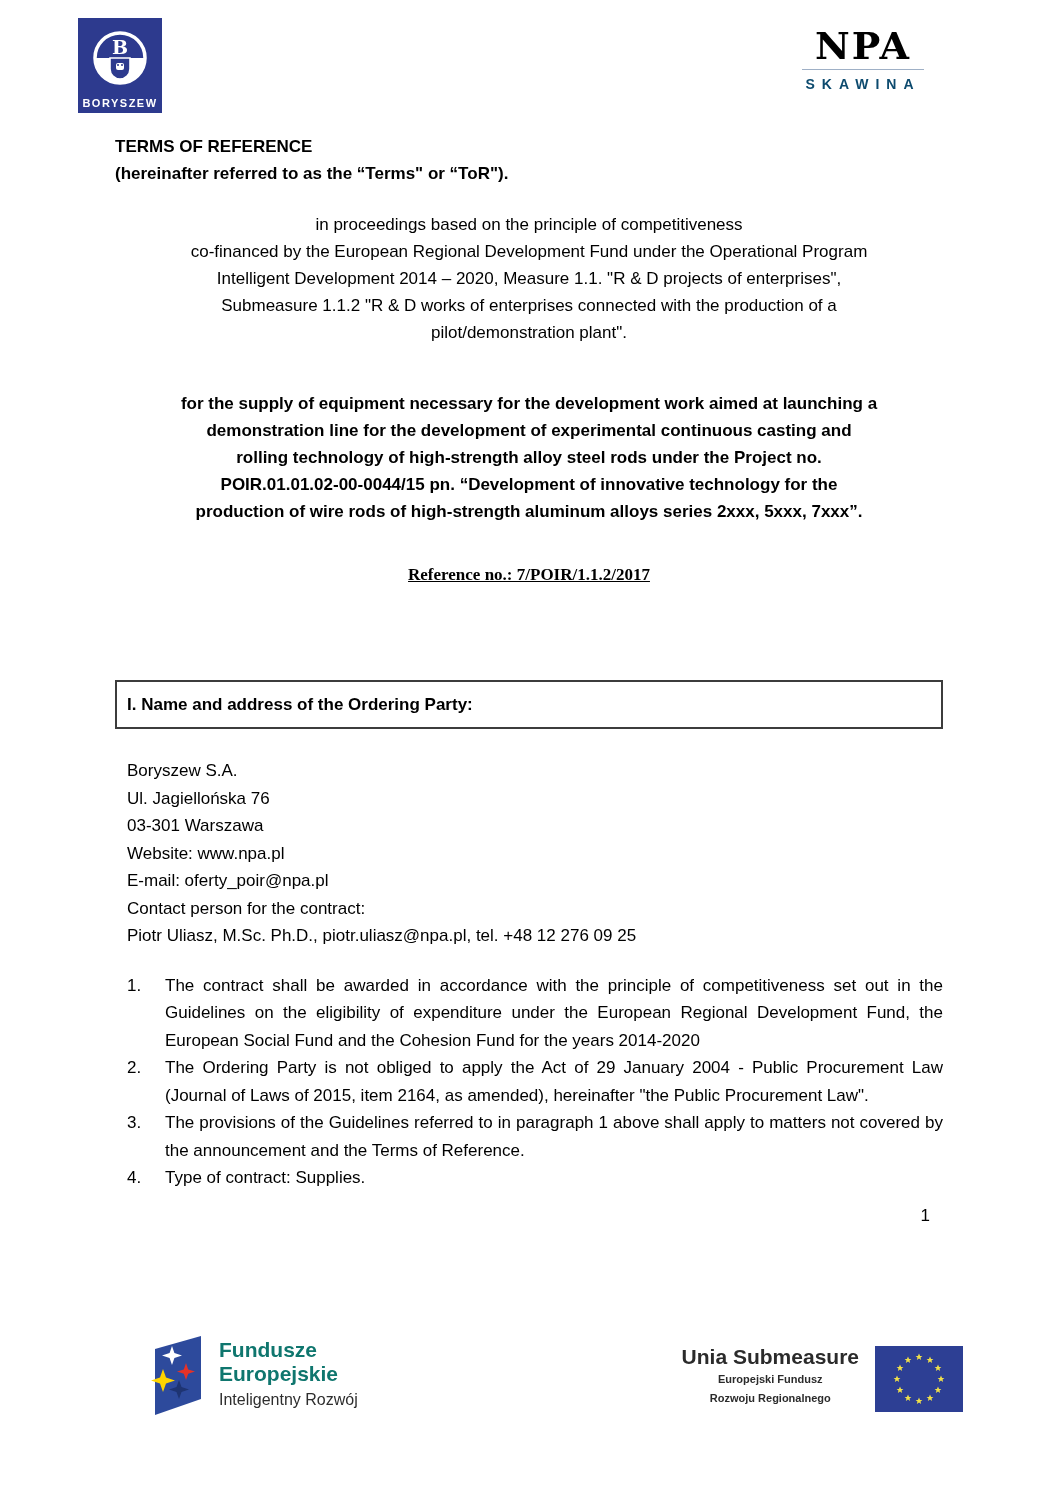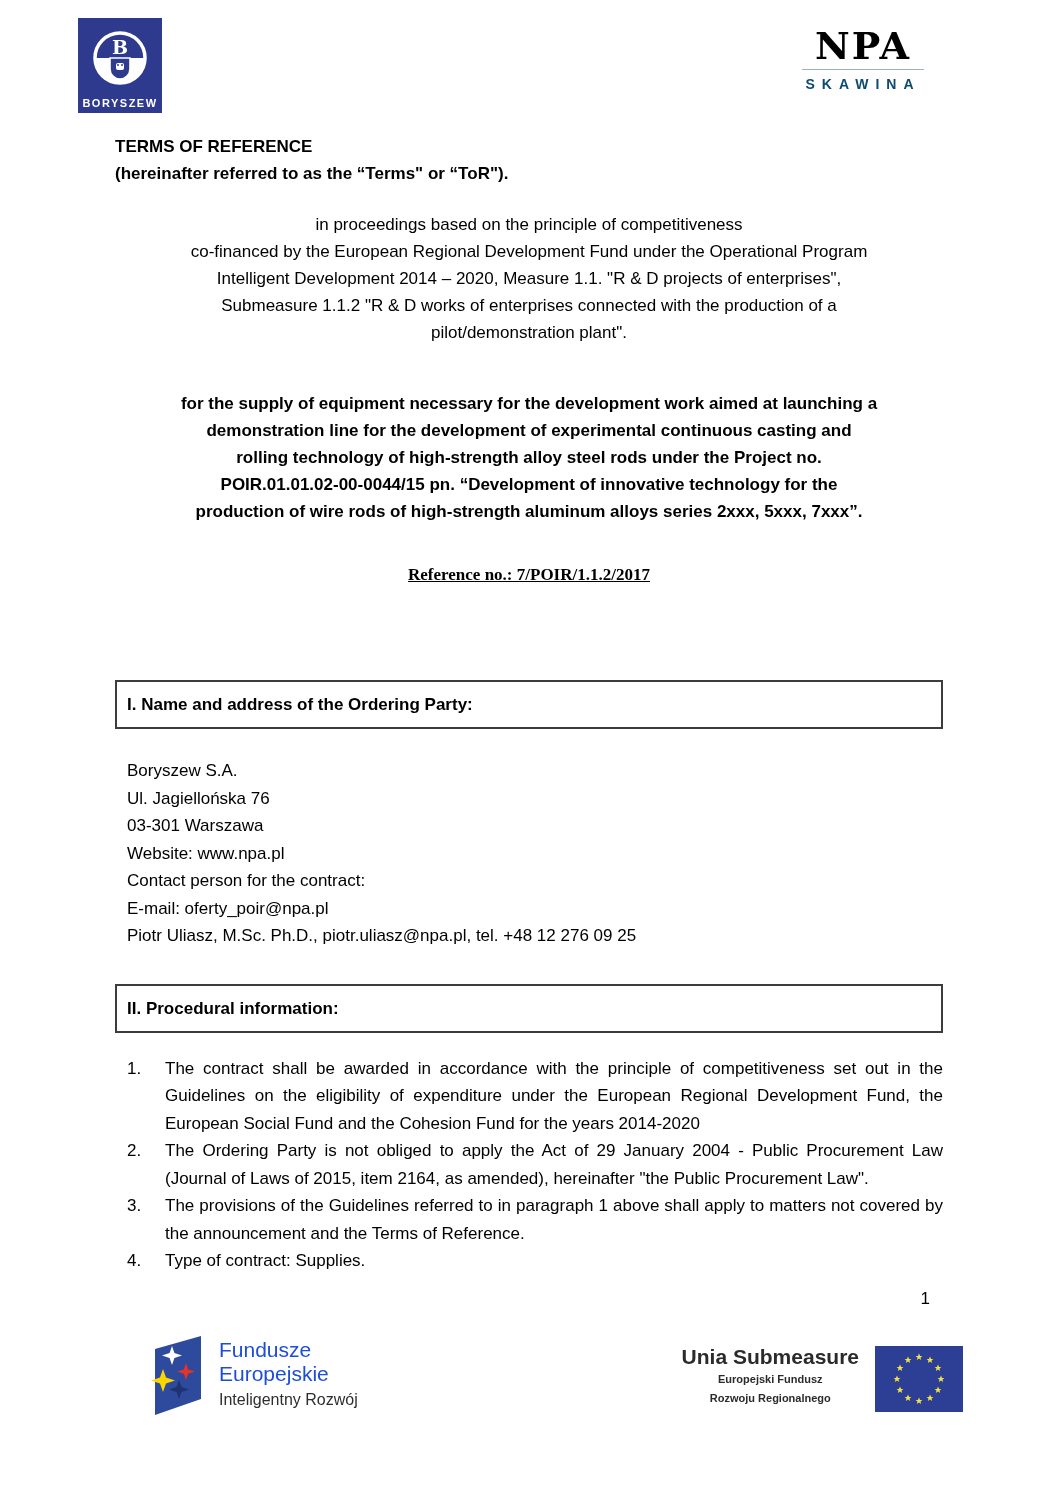--- a/index.html
+++ b/index.html
@@ -91,24 +91,24 @@
     top: 1330px;
     display: flex;
     justify-content: space-between;
     align-items: flex-start;
     padding: 0 95px 0 143px;
   }
   .fe-logo { display: flex; align-items: flex-start; }
   .fe-flag { width: 64px; height: 88px; display: block; }
   .fe-text { margin-left: 12px; margin-top: 8px; }
   .fe-title {
-    font-weight: normal;
+    font-weight: bold;
     font-size: 21px;
     line-height: 24px;
-    color: #1d4ed8;
+    color: #0f766e;
     white-space: pre-line;
   }
   .fe-sub { font-size: 16px; line-height: 18px; color: #2e2e2e; margin-top: 5px; }
 
   .ue-logo { display: flex; align-items: flex-start; }
   .ue-text { text-align: right; margin-right: 16px; margin-top: 14px; color: #2b2b2b; }
   .ue-title { font-weight: bold; font-size: 21px; line-height: 26px; }
   .ue-sub { font-weight: bold; font-size: 11px; line-height: 19px; text-align: center; }
   .eu-flag { width: 88px; height: 66px; display: block; margin-top: 16px; }
 </style>
@@ -160,26 +160,25 @@
       <span>Reference no.: 7/POIR/1.1.2/2017</span>
     </div>
 
     <div class="section-box first">I. Name and address of the Ordering Party:</div>
 
     <div class="address">
       <div>Boryszew S.A.</div>
       <div>Ul. Jagiellońska 76</div>
       <div>03-301 Warszawa</div>
       <div>Website: www.npa.pl</div>
+      <div>E-mail: oferty_poir@npa.pl</div>
       <div>Contact person for the contract:</div>
-      <div>E-mail: oferty_poir@npa.pl</div>
       <div>Piotr Uliasz, M.Sc. Ph.D., piotr.uliasz@npa.pl, tel. +48 12 276 09 25</div>
     </div>
 
-    <div class="section-box second">II. Procedural information:</div>
 
     <div class="proc-list">
       <div class="proc-item">
         <span class="num">1.</span>
         <span class="txt">The contract shall be awarded in accordance with the principle of competitiveness set out in the Guidelines on the eligibility of expenditure under the European Regional Development Fund, the European Social Fund and the Cohesion Fund for the years 2014-2020</span>
       </div>
       <div class="proc-item">
         <span class="num">2.</span>
         <span class="txt">The Ordering Party is not obliged to apply the Act of 29 January 2004 - Public Procurement Law (Journal of Laws of 2015, item 2164, as amended), hereinafter "the Public Procurement Law".</span>
       </div>

